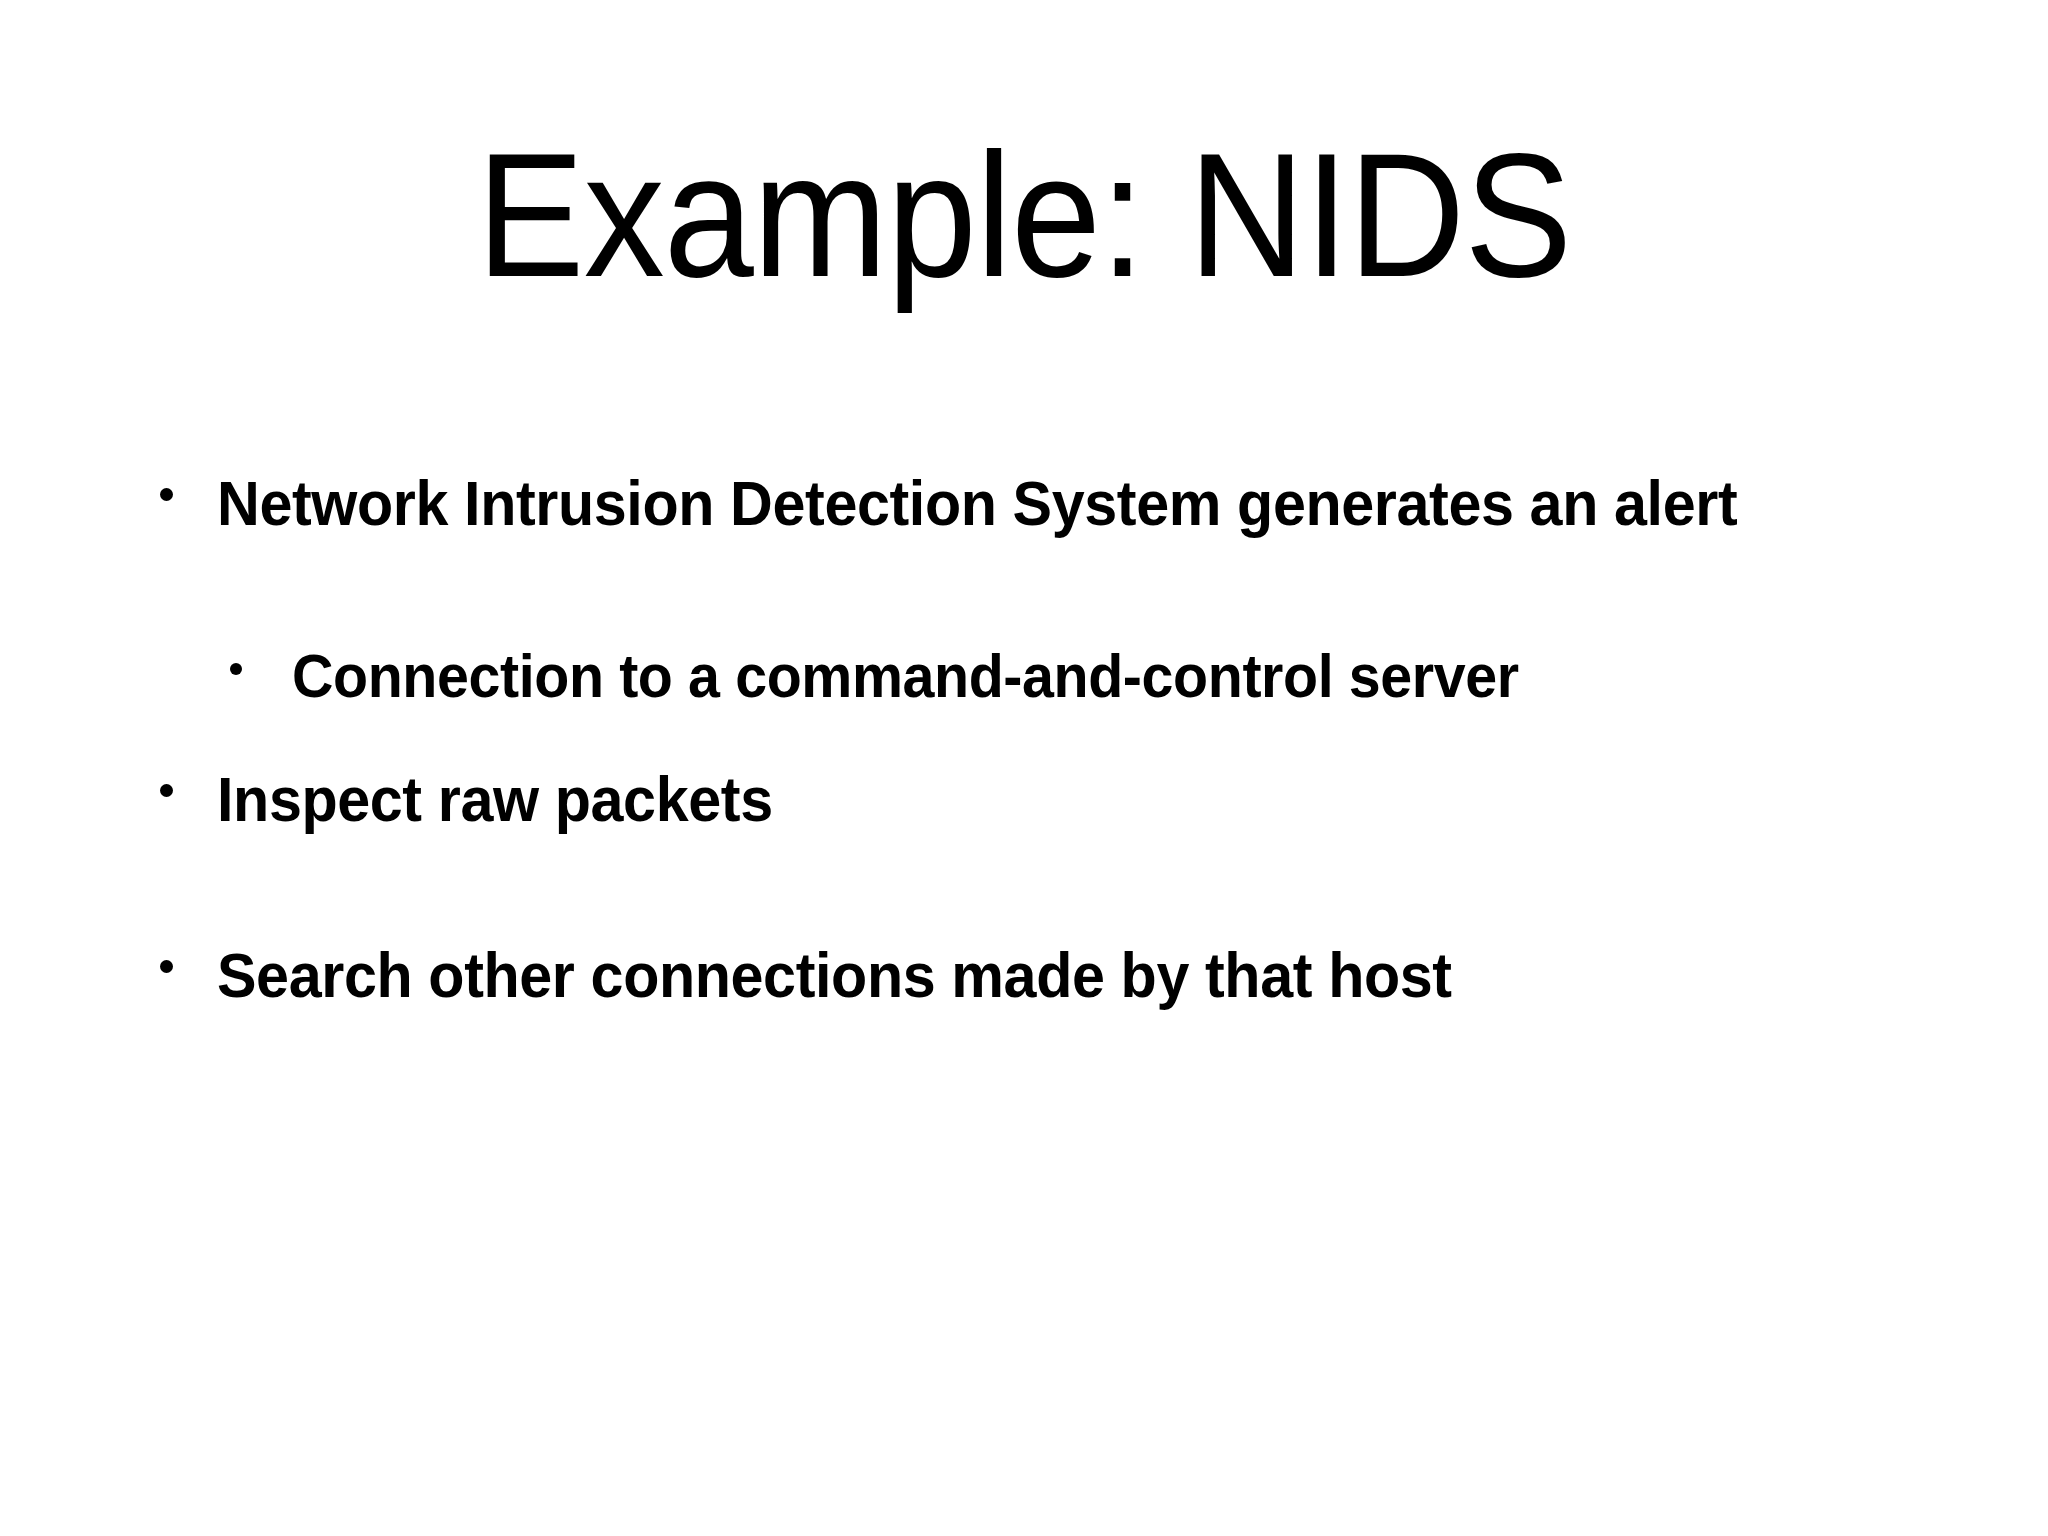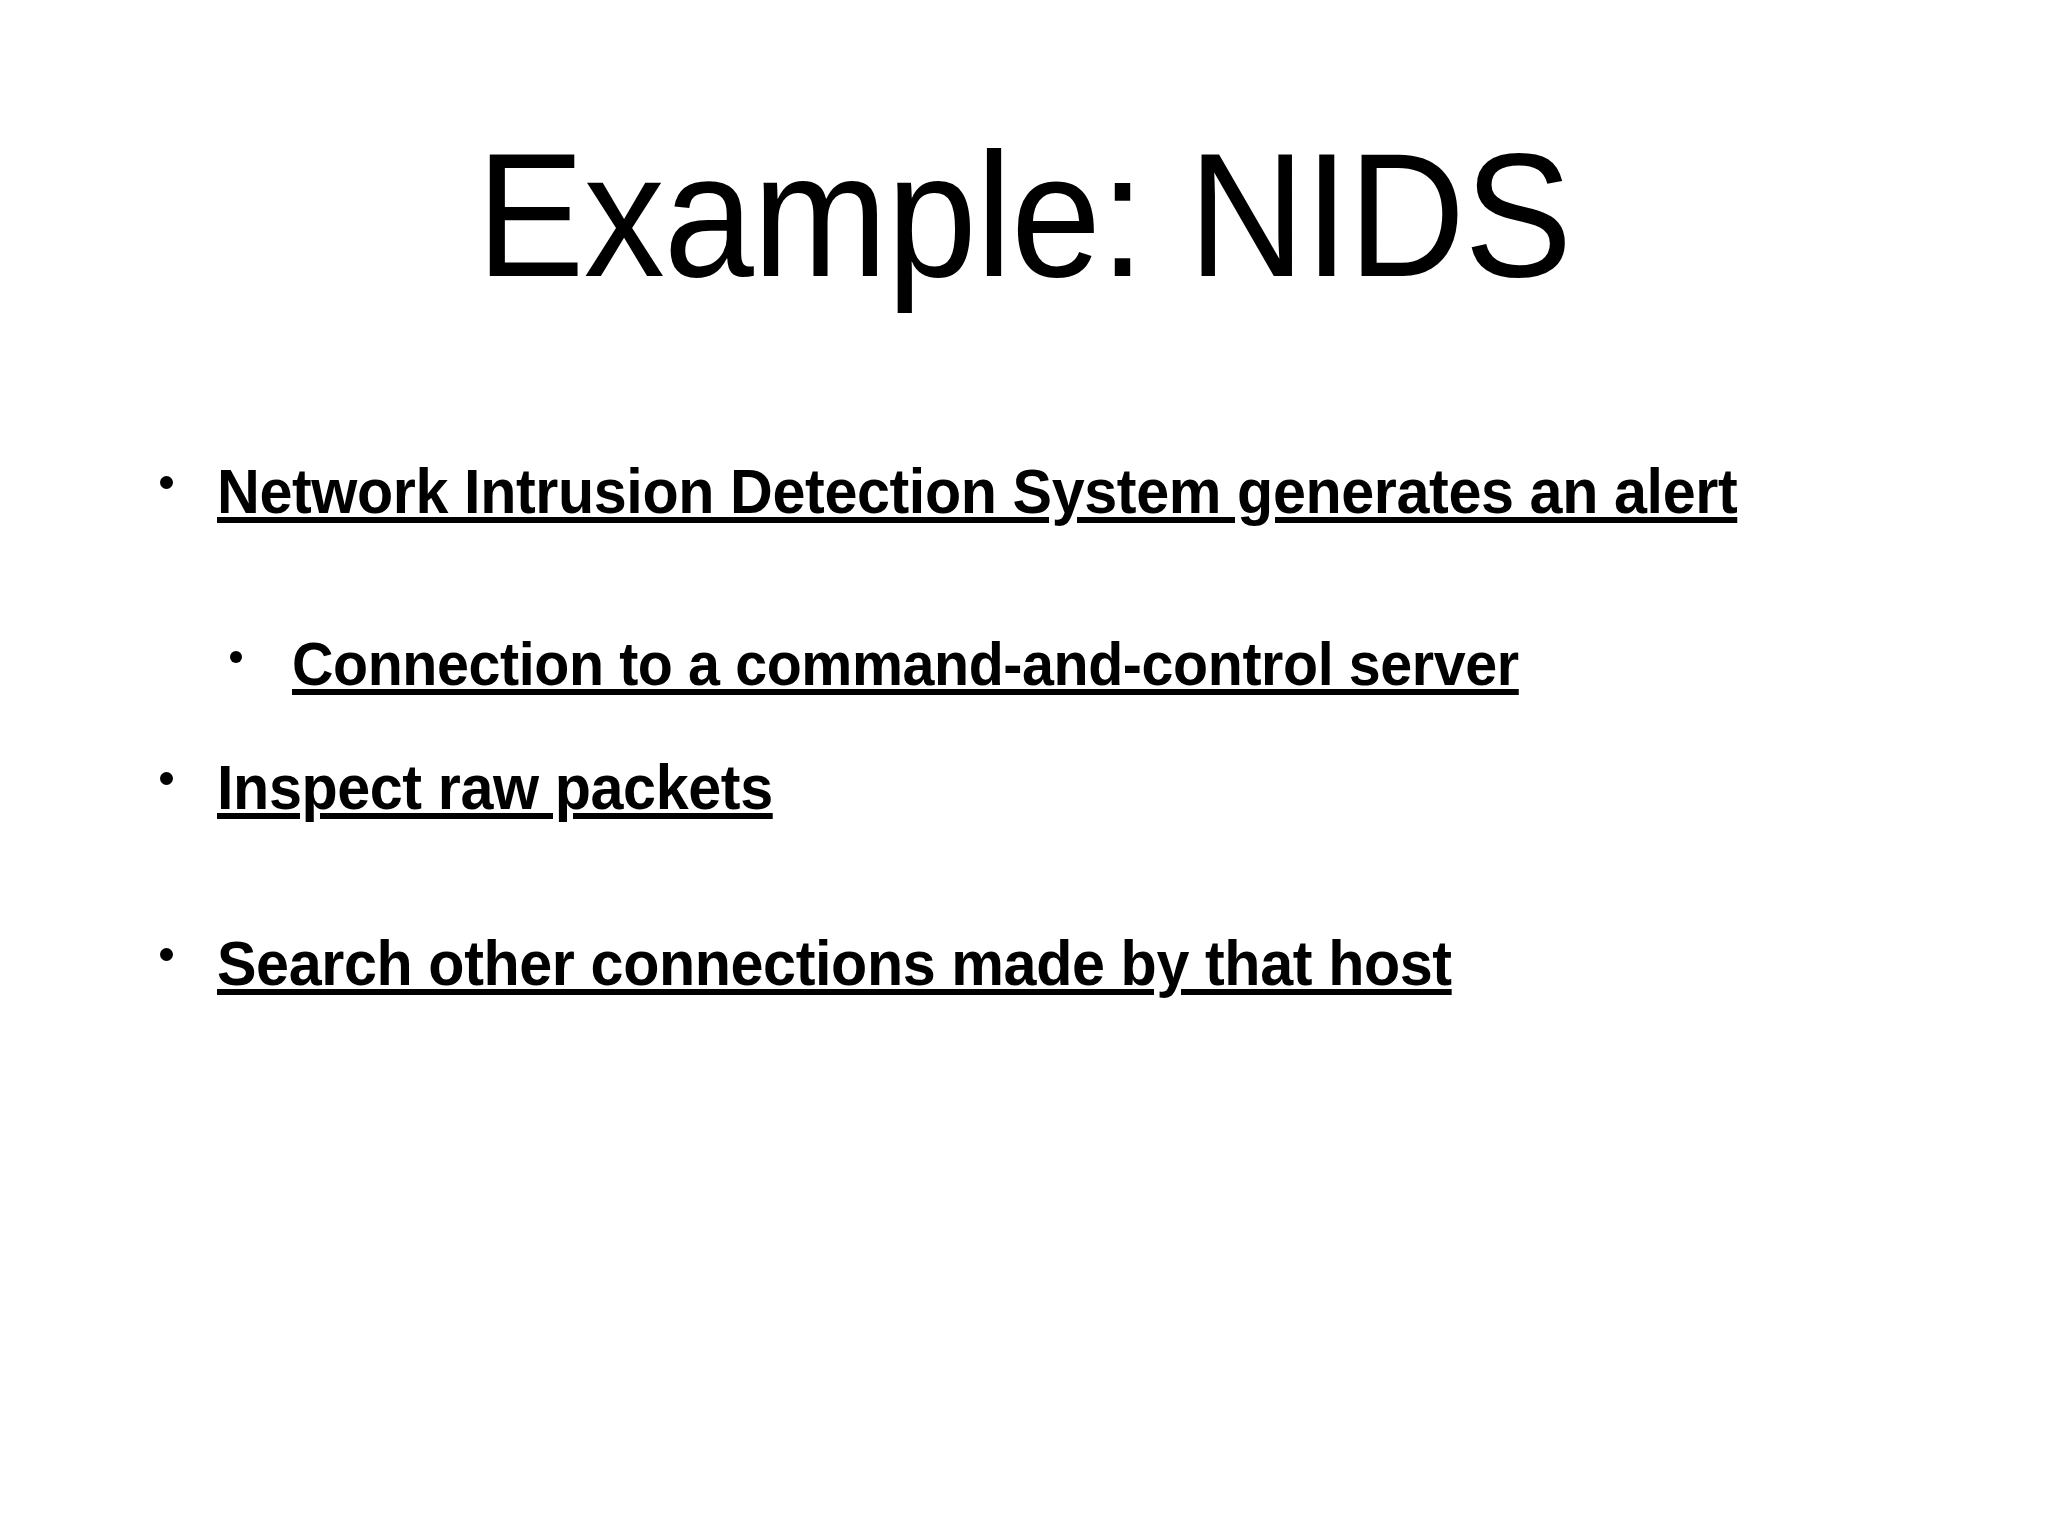--- a/index.html
+++ b/index.html
@@ -37,23 +37,22 @@
     color: #000000;
     transform: scaleX(0.92);
     transform-origin: 50% 0;
     white-space: nowrap;
   }
 
   
   .body-list {
     position: absolute;
     left: 150px;
-    top: 450px;
+    top: 462px;
     width: 1790px;
-    text-decoration: underline;
   }
 
   .bullet-row {
     display: flex;
     align-items: flex-start;
     color: #000000;
   }
 
   
   .level-1 {

